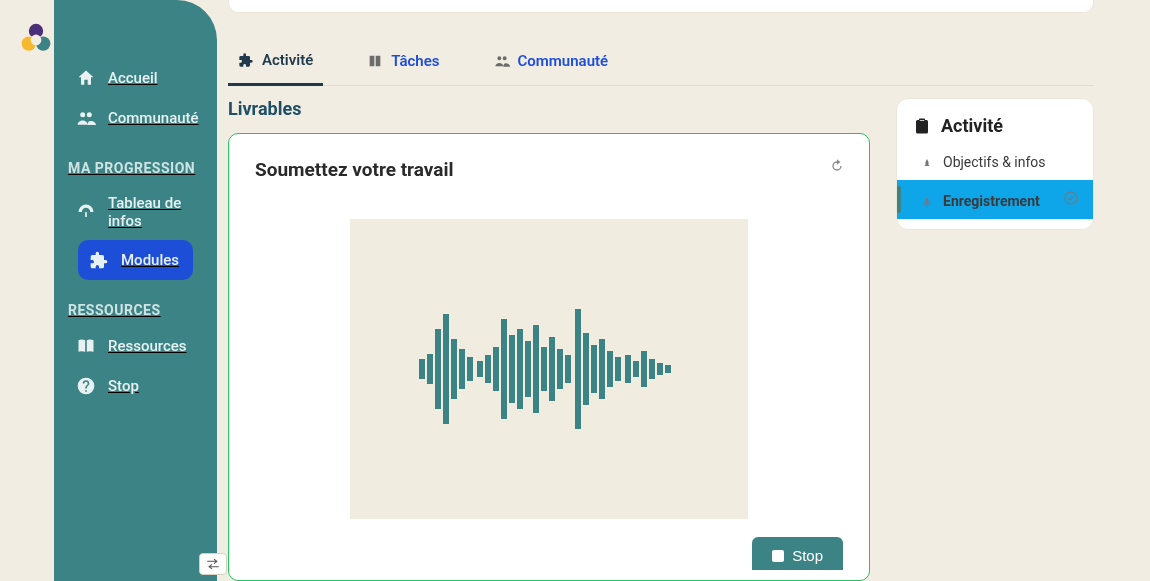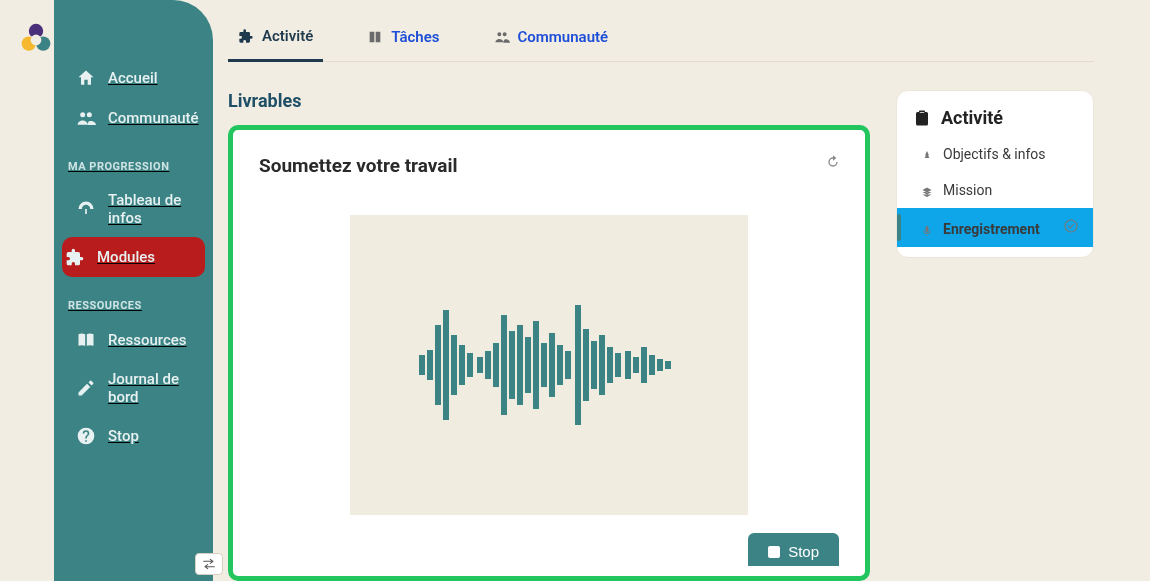--- a/index.html
+++ b/index.html
@@ -12,52 +12,52 @@
   .logo-area svg { width: 36px; height: 36px; }
   .sidebar {
     flex: 1; background: #3c8385; border-top-right-radius: 40px; padding-top: 58px;
     color: #e8f1f1; font-size: 15px; position: relative;
   }
   .nav-item {
     display: flex; align-items: center; gap: 12px; padding: 10px 14px 10px 22px;
     cursor: pointer; color: #e8f1f1; font-weight: 500;
   }
   .nav-item.active {
-    background: #b91c1c; border-radius: 10px; margin: 0 8px;
-    padding-left: 3px;
+    background: #1d4ed8; border-radius: 10px; margin: 0 24px;
+    padding-left: 11px;
   }
   .nav-icon { width: 20px; height: 20px; flex: 0 0 20px; display: flex; align-items: center; justify-content: center; }
   .nav-icon svg { width: 20px; height: 20px; fill: #e8f1f1; }
-  .section-title { color: #cfe3e3; font-size: 11px; font-weight: 700; letter-spacing: .5px; padding: 22px 15px 8px 14px; }
+  .section-title { color: #cfe3e3; font-size: 14px; font-weight: 700; letter-spacing: .5px; padding: 22px 15px 8px 14px; }
   .swap-badge {
     position: absolute; bottom: 6px; right: -10px; width: 28px; height: 22px;
     background: #fff; border: 1px solid #d6d0c3; border-radius: 4px;
     display: flex; align-items: center; justify-content: center; color: #555;
   }
   .swap-badge svg { width: 16px; height: 14px; stroke: #555; }
 
   
   .main { flex: 1; position: relative; display: flex; flex-direction: column; }
   .topcard-slice {
     margin: -14px 56px 0 56px; height: 28px; background: #fff; border: 1px solid #ece6d9;
     border-top: none; border-radius: 0 0 10px 10px; position: relative;
   }
 
   .tabs { margin: 38px 56px 0 56px; display: flex; gap: 34px; border-bottom: 1px solid #e3ddcf; }
   .tab { display: flex; align-items: center; gap: 8px; padding: 0 10px 14px 10px; color: #1d4ed8; font-size: 15px; font-weight: 600; cursor: pointer; }
   .tab svg { width: 16px; height: 16px; fill: #6b6b6b; }
   .tab.active { color: #1f3a4d; border-bottom: 3px solid #1f3a4d; margin-bottom: -1px; }
   .tab.active svg { fill: #1f3a4d; }
 
-  .content-row { display: flex; margin: 28px 56px 0 56px; gap: 26px; align-items: flex-start; }
+  .content-row { display: flex; margin: 12px 56px 0 56px; gap: 26px; align-items: flex-start; }
   .content-left { flex: 1; }
   .section-heading { color: #1f4f66; font-size: 18px; font-weight: 700; margin-bottom: 14px; }
 
   .card {
-    background: #fff; border-radius: 10px; border: 5px solid #22c55e;
+    background: #fff; border-radius: 10px; border: 1px solid #22c55e;
     padding: 24px 26px 10px 26px; position: relative;
   }
   .card-title { color: #2a2a2a; font-size: 19px; font-weight: 700; }
   .undo-btn { position: absolute; top: 24px; right: 24px; color: #8a8a8a; cursor: pointer; }
   .undo-btn svg { width: 16px; height: 16px; fill: #8a8a8a; }
 
   .record-canvas {
     margin: 38px auto 18px auto; width: 398px; height: 300px; background: #f1ece0;
     display: flex; align-items: center; justify-content: center; overflow: hidden;
   }
@@ -140,28 +140,20 @@
     </div>
 
     <div class="section-title">RESSOURCES</div>
     <div class="nav-item">
       <span class="nav-icon">
         <svg viewBox="0 0 24 24">
             <path d="M3 5c2-1 5-1 8 0v14c-3-1-6-1-8 0V5zm10 0c2-1 5-1 8 0v14c-3-1-6-1-8 0V5z"></path>
           </svg>
       </span>
       <span>Ressources</span>
-    </div>
-    <div class="nav-item">
-      <span class="nav-icon">
-        <svg viewBox="0 0 24 24">
-            <path d="M3 17.25V21h3.75L17 10.75l-3.75-3.75L3 17.25zM20.7 7a1 1 0 000-1.4l-2.3-2.3a1 1 0 00-1.4 0L15 5.3 18.7 9 20.7 7z"></path>
-          </svg>
-      </span>
-      <span>Journal de bord</span>
     </div>
 
     <div class="nav-item">
       <span class="nav-icon">
         <svg viewBox="0 0 24 24">
             <path d="M12 2a10 10 0 100 20 10 10 0 000-20zm1 17h-2v-2h2v2zm2.1-7.8l-.9.9c-.7.7-1.2 1.3-1.2 2.9h-2v-.5c0-1.1.5-2.1 1.2-2.8l1.2-1.2c.4-.4.6-.9.6-1.5a2 2 0 00-4 0H8a4 4 0 118 0c0 .9-.4 1.7-.9 2.2z"></path>
           </svg>
       </span>
       <span>Stop</span>
     </div>
@@ -267,26 +259,20 @@
           </svg>
         <span>Activité</span>
       </div>
 
       <div class="side-item">
         <svg class="lead" viewBox="0 0 24 24">
             <path d="M12 2l3 6v5l2 3H7l2-3V8z"></path>
           </svg>
         <span>Objectifs &amp; infos</span>
       </div>
-      <div class="side-item">
-        <svg class="lead" viewBox="0 0 24 24">
-            <path d="M12 3l9 5-9 5-9-5 9-5zm-9 9l9 5 9-5M3 17l9 5 9-5"></path>
-          </svg>
-        <span>Mission</span>
-      </div>
       <div class="side-item active">
         <svg class="lead" viewBox="0 0 24 24">
             <path d="M12 2a3 3 0 00-3 3v6a3 3 0 006 0V5a3 3 0 00-3-3zM5 11a7 7 0 0014 0h-2a5 5 0 01-10 0H5zm6 9h2v2h-2z"></path>
           </svg>
         <span>Enregistrement</span>
         <span class="check">
           <svg viewBox="0 0 24 24">
               <circle cx="12" cy="12" r="9"></circle>
               <path d="M8 12l3 3 5-6"></path>
             </svg>

